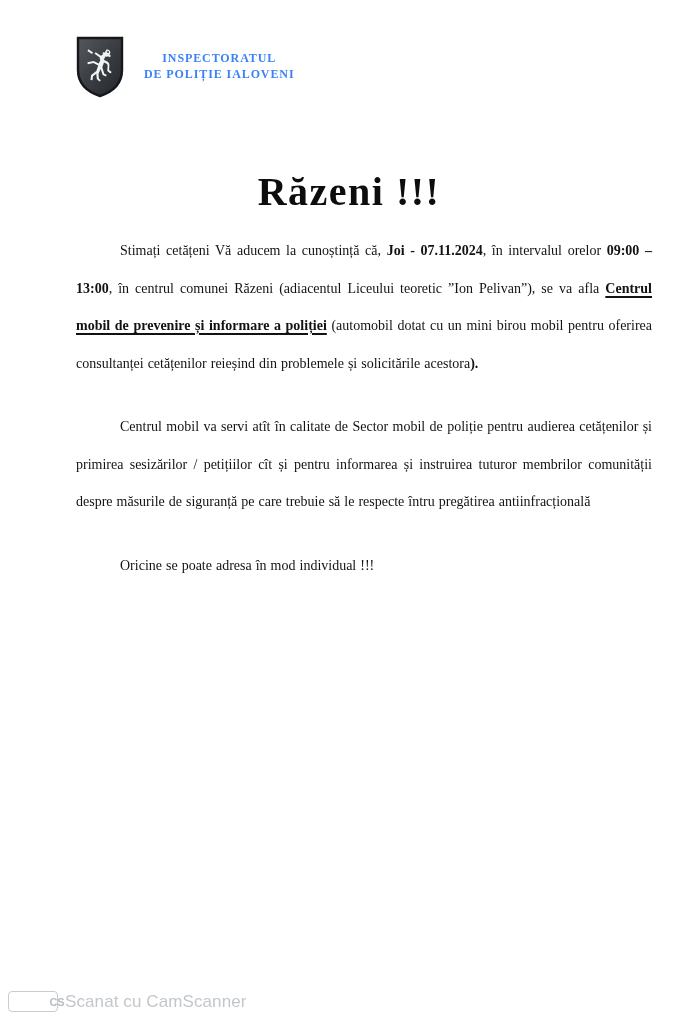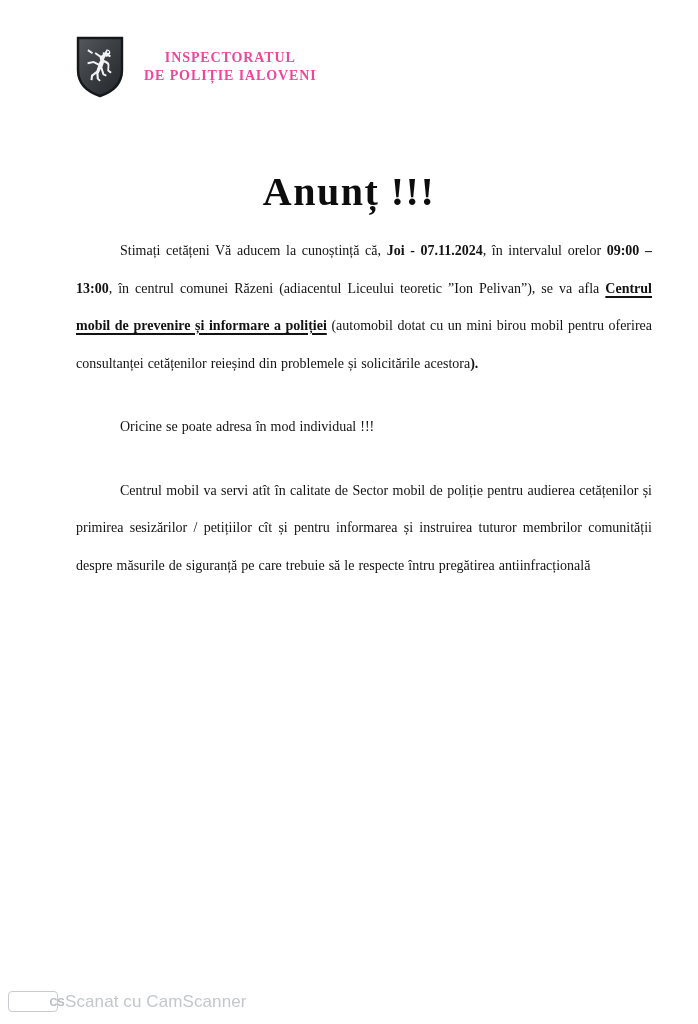--- a/index.html
+++ b/index.html
@@ -43,23 +43,23 @@
   .org-lines {
     display: flex;
     flex-direction: column;
     align-items: center;
     justify-content: center;
     line-height: 1.32;
   }
   .org-line {
     font-family: "Liberation Serif", "DejaVu Serif", serif;
     font-weight: 700;
-    font-size: 14px;
+    font-size: 12px;
     letter-spacing: 0.9px;
-    color: #ec4899;
+    color: #3b82f6;
     white-space: nowrap;
     text-align: right;
   }
 
   
   .doc-title {
     position: absolute;
     left: 0;
     right: 0;
     top: 168px;
@@ -176,29 +176,29 @@
         </g>
       </svg>
     </span>
 
     <div class="org-lines">
       <div class="org-line">INSPECTORATUL</div>
       <div class="org-line">DE POLIȚIE IALOVENI</div>
     </div>
   </div>
 
-  <div class="doc-title">Anunț !!!</div>
+  <div class="doc-title">Răzeni !!!</div>
 
   <div class="body-copy">
 
     <p class="para p1"><span>Stimați cetățeni Vă aducem la cunoștință că, </span><b>Joi - 07.11.2024</b><span>, în intervalul orelor </span><b>09:00 – 13:00</b><span>, în centrul comunei Răzeni (adiacentul Liceului teoretic ”Ion Pelivan”), se va afla </span><span class="u-bold">Centrul mobil de prevenire și informare a poliției</span><span> (automobil dotat cu un mini birou mobil pentru oferirea consultanței cetățenilor reieșind din problemele și solicitările acestora</span><b>).</b></p>
 
+    <p class="para">Centrul mobil va servi atît în calitate de Sector mobil de poliție pentru audierea cetățenilor și primirea sesizărilor / petițiilor cît și pentru informarea și instruirea tuturor membrilor comunității despre măsurile de siguranță pe care trebuie să le respecte întru pregătirea antiinfracțională</p>
+
     <p class="para last">Oricine se poate adresa în mod individual !!!</p>
-
-    <p class="para">Centrul mobil va servi atît în calitate de Sector mobil de poliție pentru audierea cetățenilor și primirea sesizărilor / petițiilor cît și pentru informarea și instruirea tuturor membrilor comunității despre măsurile de siguranță pe care trebuie să le respecte întru pregătirea antiinfracțională</p>
 
   </div>
 
   <div class="watermark">
     <span class="cs-badge">CS</span>
     <span class="cs-text">Scanat cu CamScanner</span>
   </div>
 
 </div>
 

